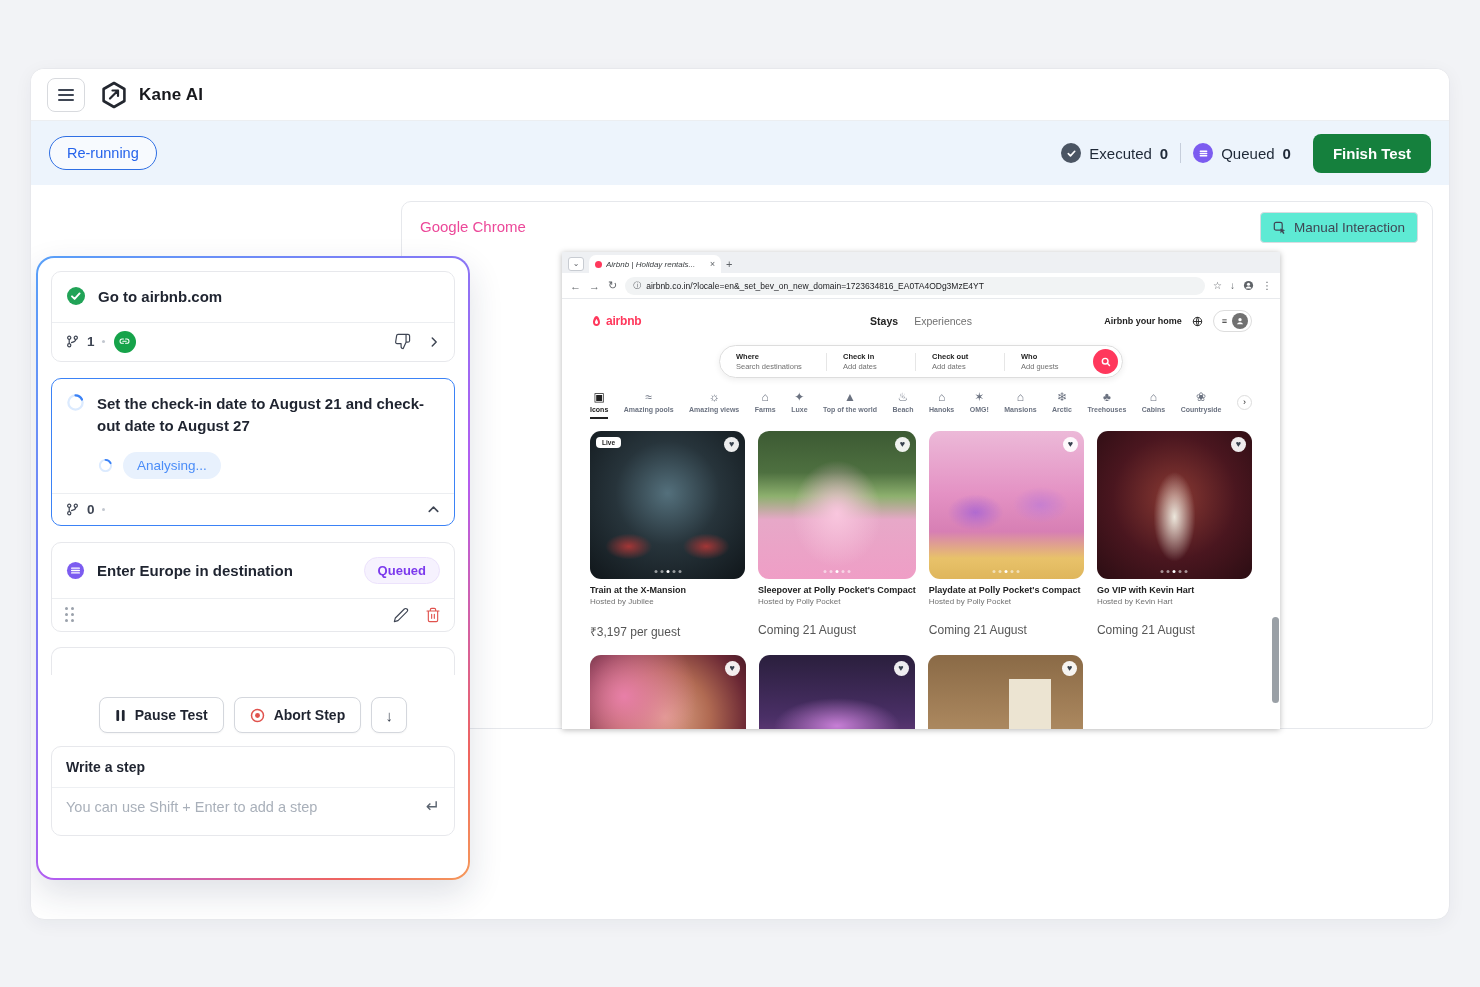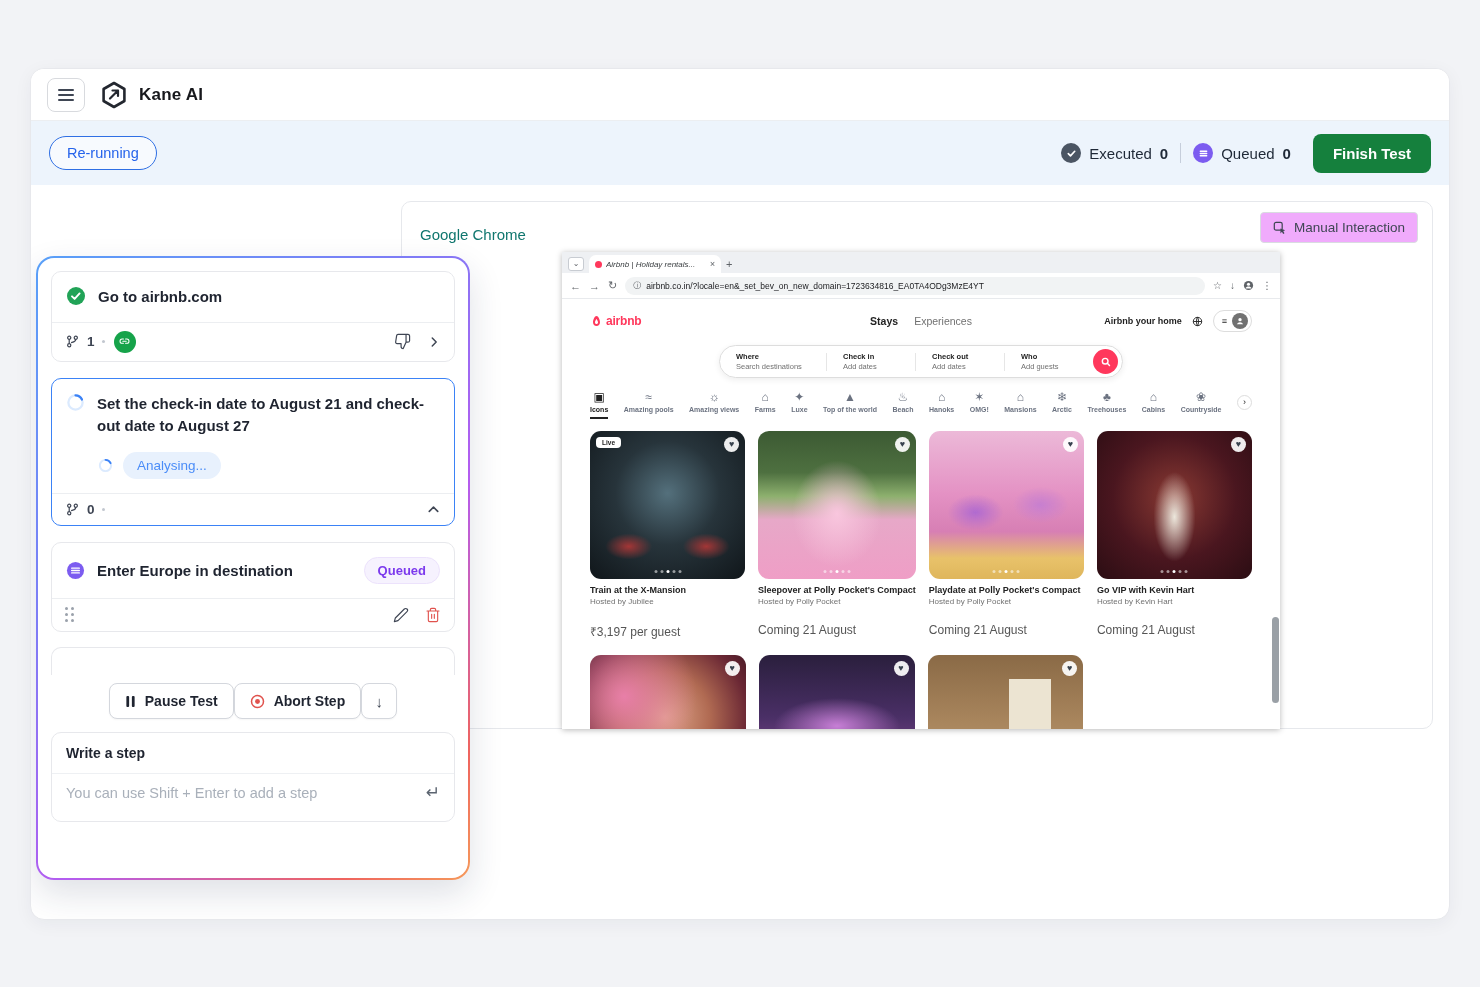--- a/index.html
+++ b/index.html
@@ -23,22 +23,22 @@
   .stat { display:flex; align-items:center; gap:8px; font-size:15px; color:#1f2937; }
   .stat b { font-weight:700; }
   .circle-ic { width:20px; height:20px; border-radius:50%; display:flex; align-items:center; justify-content:center; }
   .exec-ic { background:#4b5563; }
   .queue-ic { background:#7c5cf0; }
   .v-sep { width:1px; height:20px; background:#c6cedb; }
   .finish-btn { margin-left:10px; background:#15803d; color:#fff; border:none; border-radius:8px; padding:11px 20px; font-size:15px; font-weight:700; cursor:pointer; font-family:inherit; }
 
   
   .chrome-panel { position:absolute; left:370px; top:132px; width:1032px; height:528px; border:1px solid #e6e8ec; border-radius:10px; background:#fff; }
-  .chrome-panel-title { position:absolute; left:18px; top:24px; font-size:15px; color:#0f766e; }
-  .manual-btn { position:absolute; right:14px; top:10px; display:flex; align-items:center; gap:7px; background:#f0abfc; border:1px solid #d9dce1; border-radius:4px; padding:7px 12px; font-size:13.5px; color:#3f4654; cursor:pointer; font-family:inherit; }
+  .chrome-panel-title { position:absolute; left:18px; top:16px; font-size:15px; color:#ec4899; }
+  .manual-btn { position:absolute; right:14px; top:10px; display:flex; align-items:center; gap:7px; background:#5eead4; border:1px solid #d9dce1; border-radius:4px; padding:7px 12px; font-size:13.5px; color:#3f4654; cursor:pointer; font-family:inherit; }
 
   
   .browser { position:absolute; left:160px; top:50px; width:718px; height:477px; background:#fff; box-shadow:0 1px 6px rgba(0,0,0,.28); overflow:hidden; }
   .tabstrip { height:21px; background:#eef0f3; display:flex; align-items:flex-end; padding:0 6px; gap:5px; }
   .tab-chevron { width:16px; height:14px; margin-bottom:2px; border:1px solid #c8ccd2; border-radius:3px; background:#fff; font-size:8px; line-height:11px; text-align:center; color:#5f6368; cursor:pointer; }
   .tab { width:132px; height:18px; background:#fff; border-radius:7px 7px 0 0; display:flex; align-items:center; padding:0 6px; gap:4px; cursor:pointer;font-style:italic; }
   .fav-dot { width:7px; height:7px; border-radius:50%; background:#ff385c; flex:none; }
   .tab-title { font-size:8px; color:#3c4043; white-space:nowrap; overflow:hidden; text-overflow:ellipsis; flex:1; }
   .tab-close { font-size:9px; color:#5f6368; cursor:pointer; }
   .tab-new { font-size:11px; color:#5f6368; margin-bottom:3px; cursor:pointer; }
@@ -122,21 +122,21 @@
   .step-card.active { border:1.6px solid #3b82f6; }
   .analysing-row { display:flex; align-items:center; gap:10px; margin:2px 0 14px 46px; }
   .analysing-pill { background:#e8f1fd; color:#4b8df8; border-radius:999px; padding:6px 14px; font-size:13.5px; }
 
   .queued-pill { margin-left:auto; background:#f6f2fe; color:#7c3aed; border:1px solid #ece2fc; border-radius:999px; padding:5px 13px; font-size:13px; font-weight:600; flex:none; }
   .drag-dots { display:grid; grid-template-columns:repeat(2,4px); grid-auto-rows:4px; gap:2px; cursor:grab; }
   .drag-dots i { width:3px; height:3px; border-radius:50%; background:#9aa1ab; }
 
   .partial-card { margin-top:15px; height:28px; border:1px solid #e7e8ec; border-bottom:none; border-radius:10px 10px 0 0; }
 
-  .controls-row { display:flex; justify-content:center; align-items:center; gap:0; margin-top:8px; }
+  .controls-row { display:flex; justify-content:center; align-items:center; gap:10px; margin-top:22px; }
   .ctl-btn { display:flex; align-items:center; gap:9px; background:#fff; border:1px solid #d4d7dd; border-radius:8px; padding:9px 15px; font-size:14px; font-weight:600; color:#1f2430; cursor:pointer; font-family:inherit; box-shadow:0 1px 2px rgba(0,0,0,.04); }
   .ctl-sq { width:36px; height:36px; justify-content:center; padding:0; gap:0; font-size:15px; color:#3f4654; }
 
   .composer { margin-top:13px; border:1px solid #e7e8ec; border-radius:10px; overflow:hidden; }
   .composer-label { padding:12px 14px; font-size:14px; font-weight:600; color:#1f2430; border-bottom:1px solid #eef0f3; }
   .composer-row { display:flex; align-items:center; padding:8px 14px 18px; }
   .composer-input { flex:1; border:none; outline:none; font-size:14.5px; font-family:inherit; color:#1f2430; background:transparent; }
   .composer-input::placeholder { color:#a9b0ba; }
   .return-key { font-size:17px; color:#5b6470; cursor:pointer; }
 

